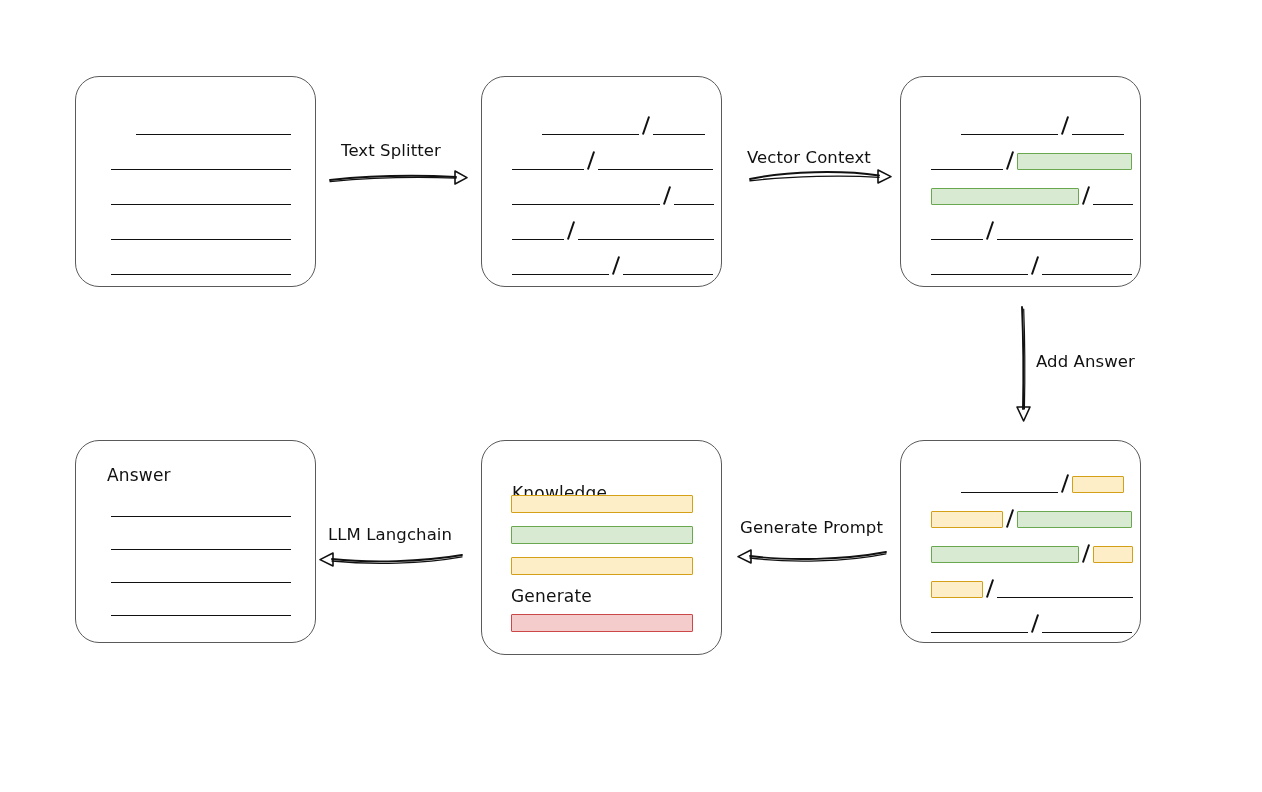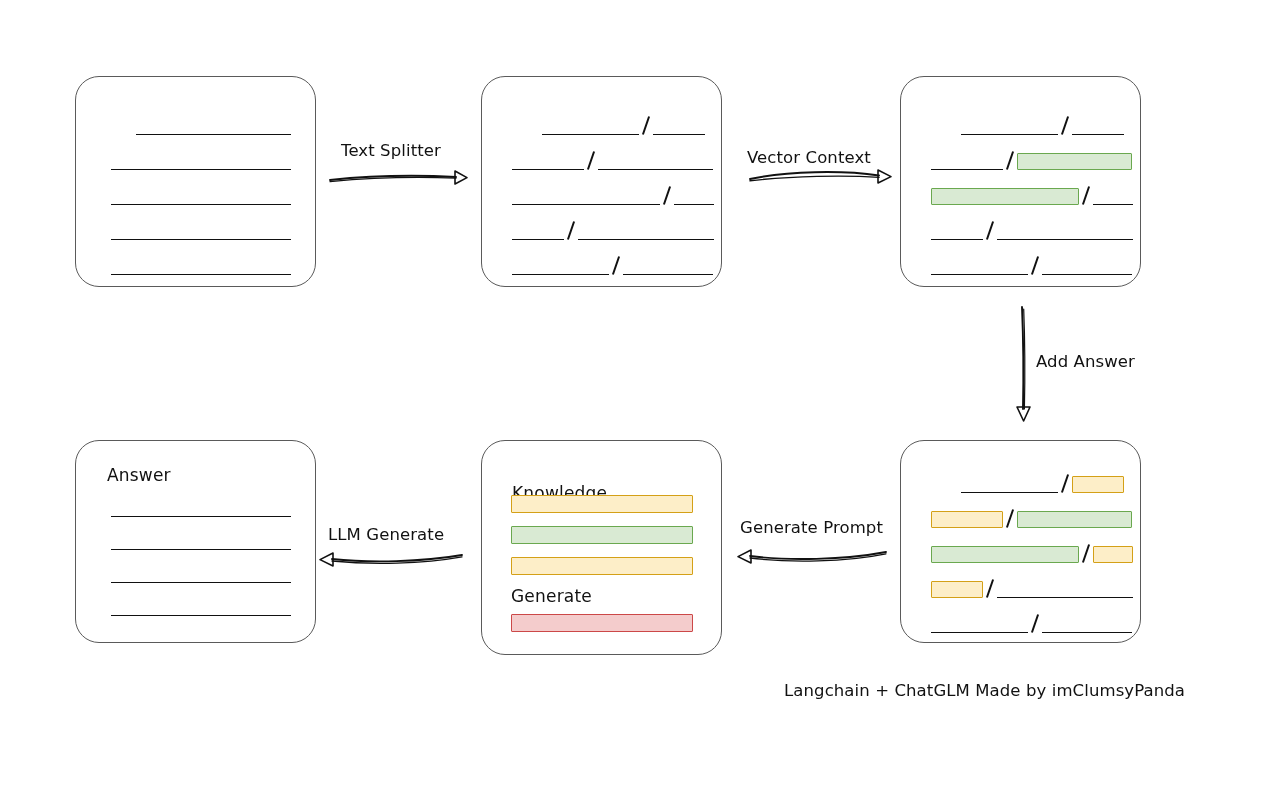--- a/index.html
+++ b/index.html
@@ -253,21 +253,21 @@
         </div>
         <div class="row" style="top: 122px; padding-left: 35px;">
           <div class="seg-line" style="width: 180px;"></div>
         </div>
         <div class="row" style="top: 155px; padding-left: 35px;">
           <div class="seg-line" style="width: 180px;"></div>
         </div>
       </div>
   </div>
 
-  <div class="arrow-label" style="left:328px; top:525px;">LLM Generate</div>
+  <div class="arrow-label" style="left:328px; top:525px;">LLM Langchain</div>
   <svg class="arrow-svg" style="left:318px; top:545px;" width="146" height="26" viewBox="0 0 146 26">
     <path d="M144,10 C104,17 52,18 14,14" stroke="#111111" stroke-width="1.9" fill="none" stroke-linecap="round"></path>
     <path d="M144,11.8 C104,19 54,20 14,16" stroke="#111111" stroke-width="1.3" fill="none" stroke-linecap="round"></path>
     <path d="M15,8 L2,14.6 L15,21 Z" stroke="#111111" stroke-width="1.6" fill="none" stroke-linejoin="round"></path>
   </svg>
 
   <div class="card" id="card-prompt" style="left:481px; top:440px; width:241px; height:215px;">
     <div class="card-title" style="left:30px; top:26px;margin-top:16px;">Knowledge</div>
     <div id="knowledge-bars">
         <div class="bar chip-yellow" style="left: 29px; width: 182px; top: 54px;"></div>
@@ -310,15 +310,14 @@
           <div class="seg-line" style="width: 136px;"></div>
         </div>
         <div class="row" style="top: 172px; padding-left: 30px;">
           <div class="seg-line" style="width: 97px;"></div>
           <div class="slash"></div>
           <div class="seg-line" style="width: 90px;"></div>
         </div>
       </div>
   </div>
 
-  <div class="footer" style="left:784px; top:681px;">Langchain + ChatGLM Made by imClumsyPanda</div>
 
 </div>
 
 </body></html>

